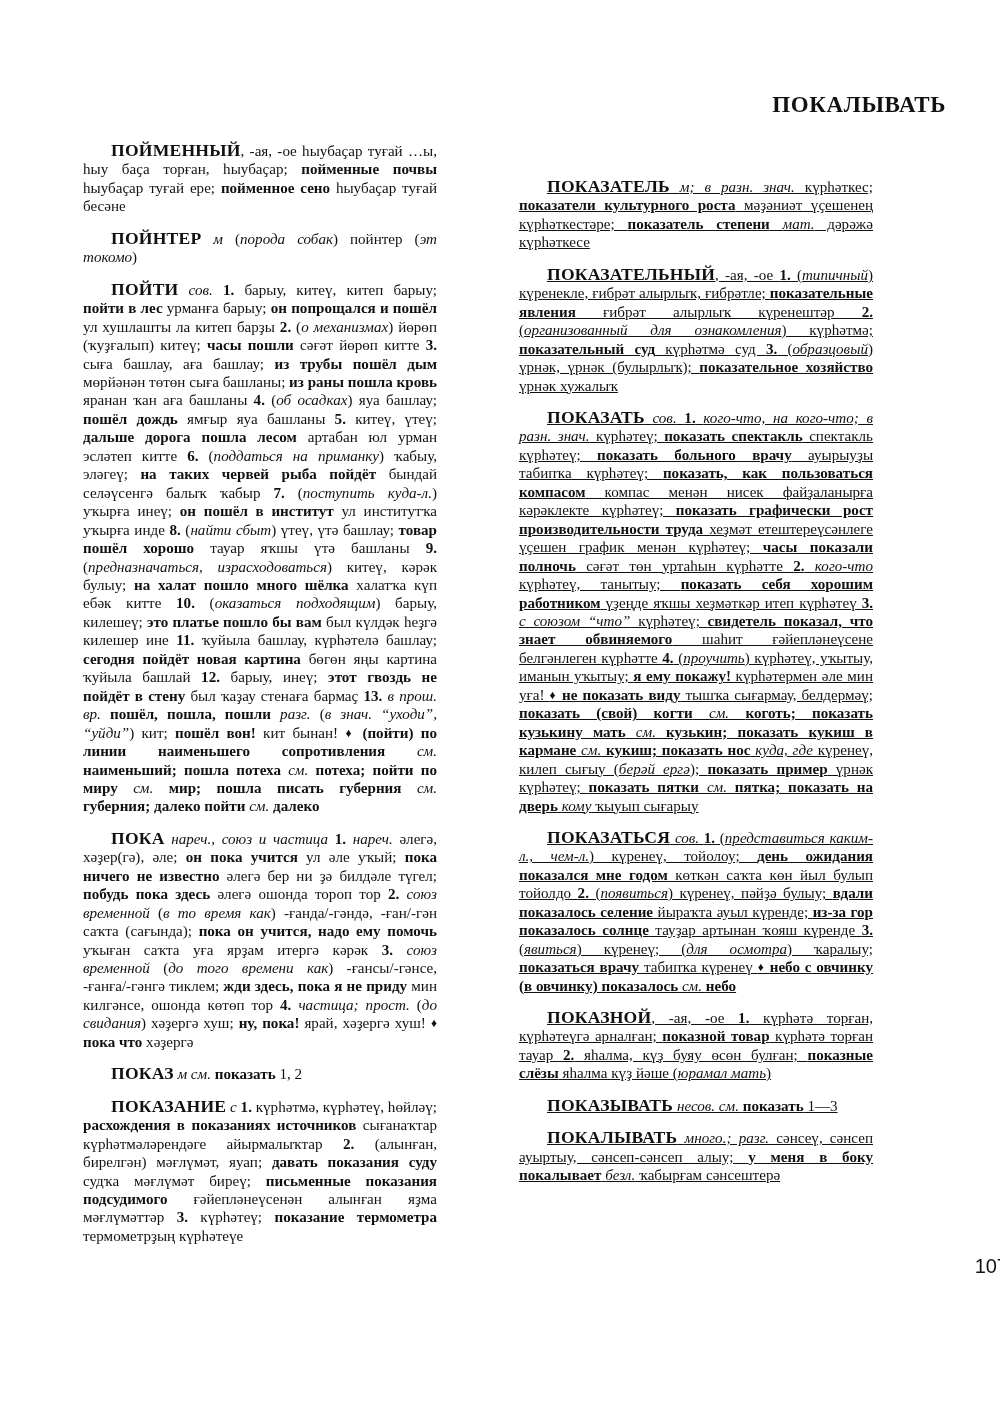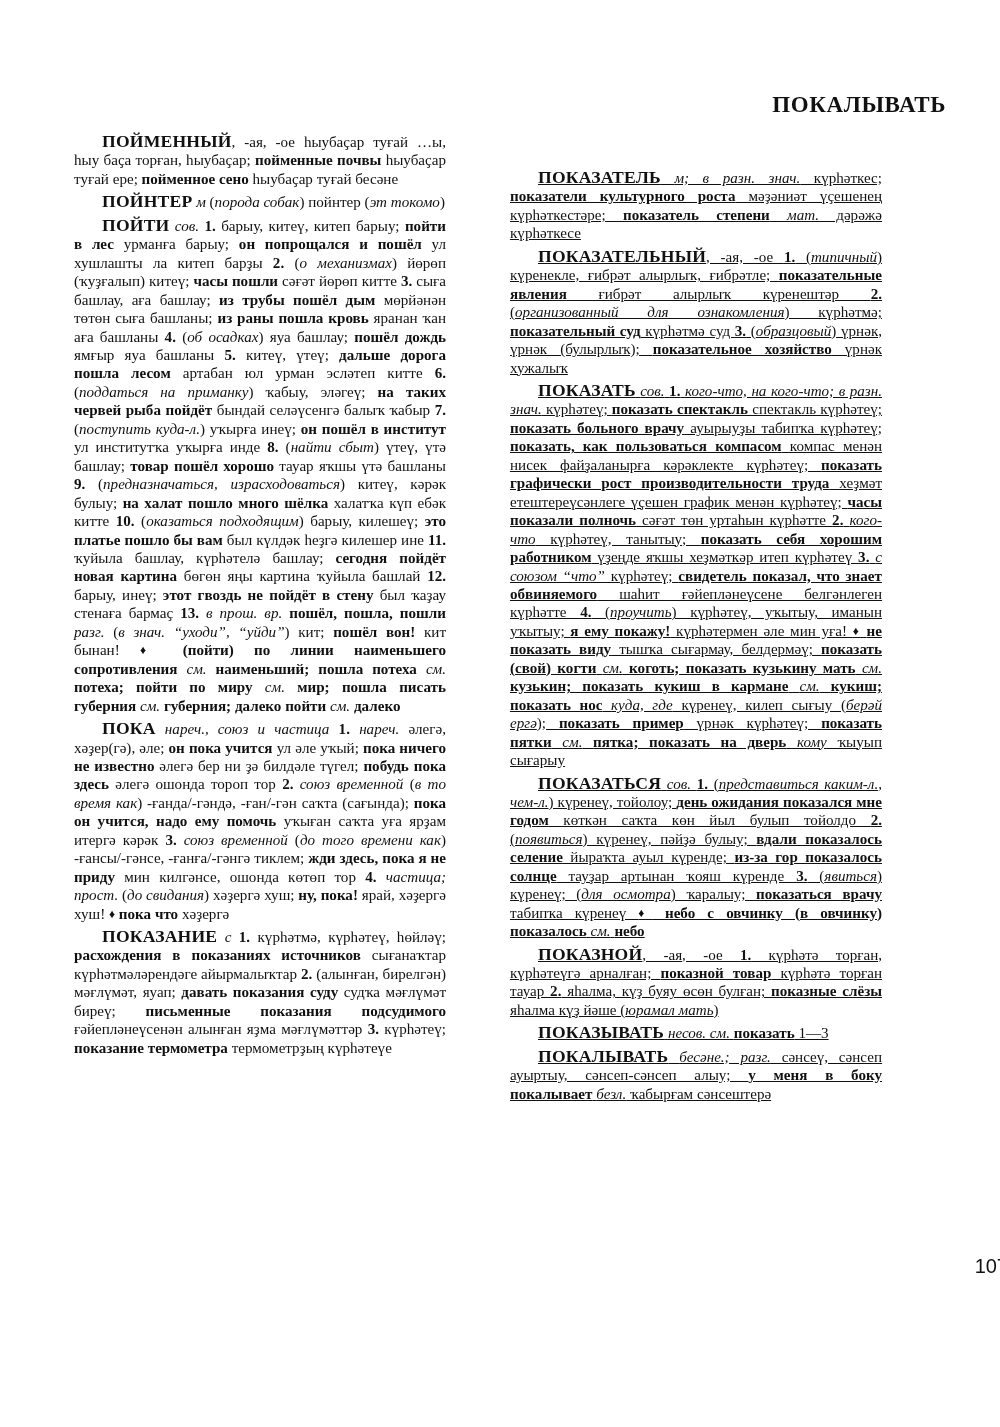--- a/index.html
+++ b/index.html
@@ -48,21 +48,21 @@
     font-size: 15.1px;
     line-height: 18.45px;
     text-align: justify;
     text-justify: inter-word;
     hyphens: manual;
   }
   .col-left { left: 0; }
   .col-right { left: 436px; text-decoration: underline; }
   .col-right.shifted { top: 36px; }
   .entry {
-    margin: 4px;
+    margin: 13px;
     padding: 0;
     text-indent: 28px;
     text-align: justify;
   }
   .hw {
     font-weight: bold;
     font-size: 17.6px;
     letter-spacing: 0.2px;
   }
   .b { font-weight: bold; }
@@ -87,31 +87,32 @@
 
   <div class="running-header">ПОКАЛЫВАТЬ</div>
 
   <div class="columns">
 
     <div class="col col-left" id="col-left">
         <p class="entry"><span class="hw">ПОЙМЕННЫЙ</span>, -ая, -ое һыубаҫар туғай …ы, һыу баҫа торған, һыубаҫар; <span class="b">пойменные почвы</span> һыубаҫар туғай ере; <span class="b">пойменное сено</span> һыубаҫар туғай бесәне</p>
         <p class="entry"><span class="hw">ПОЙНТЕР</span> <span class="i">м</span> (<span class="i">порода собак</span>) пойнтер (<span class="i">эт токомо</span>)</p>
         <p class="entry"><span class="hw">ПОЙТИ</span> <span class="i">сов.</span> <span class="num">1.</span> барыу, китеү, китеп барыу; <span class="b">пойти в лес</span> урманға барыу; <span class="b">он попрощался и пошёл</span> ул хушлашты ла китеп барҙы <span class="num">2.</span> (<span class="i">о механизмах</span>) йөрөп (ҡуҙғалып) китеү; <span class="b">часы пошли</span> сәғәт йөрөп китте <span class="num">3.</span> сыға башлау, аға башлау; <span class="b">из трубы пошёл дым</span> мөрйәнән төтөн сыға башланы; <span class="b">из раны пошла кровь</span> яранан ҡан аға башланы <span class="num">4.</span> (<span class="i">об осадках</span>) яуа башлау; <span class="b">пошёл дождь</span> ямғыр яуа башланы <span class="num">5.</span> китеү, үтеү; <span class="b">дальше дорога пошла лесом</span> артабан юл урман эсләтеп китте <span class="num">6.</span> (<span class="i">поддаться на приманку</span>) ҡабыу, эләгеү; <span class="b">на таких червей рыба пойдёт</span> бындай селәүсенгә балыҡ ҡабыр <span class="num">7.</span> (<span class="i">поступить куда-л.</span>) уҡырға инеү; <span class="b">он пошёл в институт</span> ул институтҡа уҡырға инде <span class="num">8.</span> (<span class="i">найти сбыт</span>) үтеү, үтә башлау; <span class="b">товар пошёл хорошо</span> тауар яҡшы үтә башланы <span class="num">9.</span> (<span class="i">предназначаться, израсходоваться</span>) китеү, кәрәк булыу; <span class="b">на халат пошло много шёлка</span> халатҡа күп ебәк китте <span class="num">10.</span> (<span class="i">оказаться подходящим</span>) барыу, килешеү; <span class="b">это платье пошло бы вам</span> был күлдәк һеҙгә килешер ине <span class="num">11.</span> ҡуйыла башлау, күрһәтелә башлау; <span class="b">сегодня пойдёт новая картина</span> бөгөн яңы картина ҡуйыла башлай <span class="num">12.</span> барыу, инеү; <span class="b">этот гвоздь не пойдёт в стену</span> был ҡаҙау стенаға бармаҫ <span class="num">13.</span> <span class="i">в прош. вр.</span> <span class="b">пошёл, пошла, пошли</span> <span class="i">разг.</span> (<span class="i">в знач. “уходи”, “уйди”</span>) кит; <span class="b">пошёл вон!</span> кит бынан! <span class="lozenge">♦</span> <span class="b">(пойти) по линии наименьшего сопротивления</span> <span class="i">см.</span> <span class="b">наименьший; пошла потеха</span> <span class="i">см.</span> <span class="b">потеха; пойти по миру</span> <span class="i">см.</span> <span class="b">мир; пошла писать губерния</span> <span class="i">см.</span> <span class="b">губерния; далеко пойти</span> <span class="i">см.</span> <span class="b">далеко</span></p>
         <p class="entry"><span class="hw">ПОКА</span> <span class="i">нареч., союз и частица</span> <span class="num">1.</span> <span class="i">нареч.</span> әлегә, хәҙер(гә), әле; <span class="b">он пока учится</span> ул әле уҡый; <span class="b">пока ничего не известно</span> әлегә бер ни ҙә билдәле түгел; <span class="b">побудь пока здесь</span> әлегә ошонда тороп тор <span class="num">2.</span> <span class="i">союз временной</span> (<span class="i">в то время как</span>) -ғанда/-гәндә, -ған/-гән саҡта (сағында); <span class="b">пока он учится, надо ему помочь</span> уҡыған саҡта уға ярҙам итергә кәрәк <span class="num">3.</span> <span class="i">союз временной</span> (<span class="i">до того времени как</span>) -ғансы/-гәнсе, -ғанға/-гәнгә тиклем; <span class="b">жди здесь, пока я не приду</span> мин килгәнсе, ошонда көтөп тор <span class="num">4.</span> <span class="i">частица; прост.</span> (<span class="i">до свидания</span>) хәҙергә хуш; <span class="b">ну, пока!</span> ярай, хәҙергә хуш! <span class="lozenge">♦</span> <span class="b">пока что</span> хәҙергә</p>
+        <p class="entry"><span class="hw">ПОКАЗ</span> <span class="i">м см.</span> <span class="b">показать</span> 1, 2</p>
         <p class="entry"><span class="hw">ПОКАЗАНИЕ</span> <span class="i">с</span> <span class="num">1.</span> күрһәтмә, күрһәтеү, һөйләү; <span class="b">расхождения в показаниях источников</span> сығанаҡтар күрһәтмәләрендәге айырмалыҡтар <span class="num">2.</span> (алынған, бирелгән) мәғлүмәт, яуап; <span class="b">давать показания суду</span> судҡа мәғлүмәт биреү; <span class="b">письменные показания подсудимого</span> ғәйепләнеүсенән алынған яҙма мәғлүмәттәр <span class="num">3.</span> күрһәтеү; <span class="b">показание термометра</span> термометрҙың күрһәтеүе</p>
       </div>
 
     <div class="col col-right shifted" id="col-right">
         <p class="entry"><span class="hw">ПОКАЗАТЕЛЬ</span> <span class="i">м; в разн. знач.</span> күрһәткес; <span class="b">показатели культурного роста</span> мәҙәниәт үҫешенең күрһәткестәре; <span class="b">показатель степени</span> <span class="i">мат.</span> дәрәжә күрһәткесе</p>
         <p class="entry"><span class="hw">ПОКАЗАТЕЛЬНЫЙ</span>, -ая, -ое <span class="num">1.</span> (<span class="i">типичный</span>) күренекле, ғибрәт алырлыҡ, ғибрәтле; <span class="b">показательные явления</span> ғибрәт алырлыҡ күренештәр <span class="num">2.</span> (<span class="i">организованный для ознакомления</span>) күрһәтмә; <span class="b">показательный суд</span> күрһәтмә суд <span class="num">3.</span> (<span class="i">образцовый</span>) үрнәк, үрнәк (булырлыҡ); <span class="b">показательное хозяйство</span> үрнәк хужалыҡ</p>
         <p class="entry"><span class="hw">ПОКАЗАТЬ</span> <span class="i">сов.</span> <span class="num">1.</span> <span class="i">кого-что, на кого-что; в разн. знач.</span> күрһәтеү; <span class="b">показать спектакль</span> спектакль күрһәтеү; <span class="b">показать больного врачу</span> ауырыуҙы табипҡа күрһәтеү; <span class="b">показать, как пользоваться компасом</span> компас менән нисек файҙаланырға кәрәклекте күрһәтеү; <span class="b">показать графически рост производительности труда</span> хеҙмәт етештереүсәнлеге үҫешен график менән күрһәтеү; <span class="b">часы показали полночь</span> сәғәт төн уртаһын күрһәтте <span class="num">2.</span> <span class="i">кого-что</span> күрһәтеү, танытыу; <span class="b">показать себя хорошим работником</span> үҙеңде яҡшы хеҙмәткәр итеп күрһәтеү <span class="num">3.</span> <span class="i">с союзом “что”</span> күрһәтеү; <span class="b">свидетель показал, что знает обвиняемого</span> шаһит ғәйепләнеүсене белгәнлеген күрһәтте <span class="num">4.</span> (<span class="i">проучить</span>) күрһәтеү, уҡытыу, иманын уҡытыу; <span class="b">я ему покажу!</span> күрһәтермен әле мин уға! <span class="lozenge">♦</span> <span class="b">не показать виду</span> тышҡа сығармау, белдермәү; <span class="b">показать (свой) когти</span> <span class="i">см.</span> <span class="b">коготь; показать кузькину мать</span> <span class="i">см.</span> <span class="b">кузькин; показать кукиш в кармане</span> <span class="i">см.</span> <span class="b">кукиш; показать нос</span> <span class="i">куда, где</span> күренеү, килеп сығыу (<span class="i">берәй ергә</span>); <span class="b">показать пример</span> үрнәк күрһәтеү; <span class="b">показать пятки</span> <span class="i">см.</span> <span class="b">пятка; показать на дверь</span> <span class="i">кому</span> ҡыуып сығарыу</p>
         <p class="entry"><span class="hw">ПОКАЗАТЬСЯ</span> <span class="i">сов.</span> <span class="num">1.</span> (<span class="i">представиться каким-л., чем-л.</span>) күренеү, тойолоу; <span class="b">день ожидания показался мне годом</span> көткән саҡта көн йыл булып тойолдо <span class="num">2.</span> (<span class="i">появиться</span>) күренеү, пәйҙә булыу; <span class="b">вдали показалось селение</span> йыраҡта ауыл күренде; <span class="b">из-за гор показалось солнце</span> тауҙар артынан ҡояш күренде <span class="num">3.</span> (<span class="i">явиться</span>) күренеү; (<span class="i">для осмотра</span>) ҡаралыу; <span class="b">показаться врачу</span> табипҡа күренеү <span class="lozenge">♦</span> <span class="b">небо с овчинку (в овчинку) показалось</span> <span class="i">см.</span> <span class="b">небо</span></p>
         <p class="entry"><span class="hw">ПОКАЗНОЙ</span>, -ая, -ое <span class="num">1.</span> күрһәтә торған, күрһәтеүгә арналған; <span class="b">показной товар</span> күрһәтә торған тауар <span class="num">2.</span> яһалма, күҙ буяу өсөн булған; <span class="b">показные слёзы</span> яһалма күҙ йәше (<span class="i">юрамал мать</span>)</p>
         <p class="entry"><span class="hw">ПОКАЗЫВАТЬ</span> <span class="i">несов. см.</span> <span class="b">показать</span> 1—3</p>
-        <p class="entry"><span class="hw">ПОКАЛЫВАТЬ</span> <span class="i">бесәне.; разг.</span> сәнсеү, сәнсеп ауыртыу, сәнсеп-сәнсеп алыу; <span class="b">у меня в боку покалывает</span> <span class="i">безл.</span> ҡабырғам сәнсештерә</p>
+        <p class="entry"><span class="hw">ПОКАЛЫВАТЬ</span> <span class="i">много.; разг.</span> сәнсеү, сәнсеп ауыртыу, сәнсеп-сәнсеп алыу; <span class="b">у меня в боку покалывает</span> <span class="i">безл.</span> ҡабырғам сәнсештерә</p>
       </div>
 
   </div>
 
   <div class="page-number">
     <span class="pn-inner">107</span>
   </div>
 
 </div>
 

